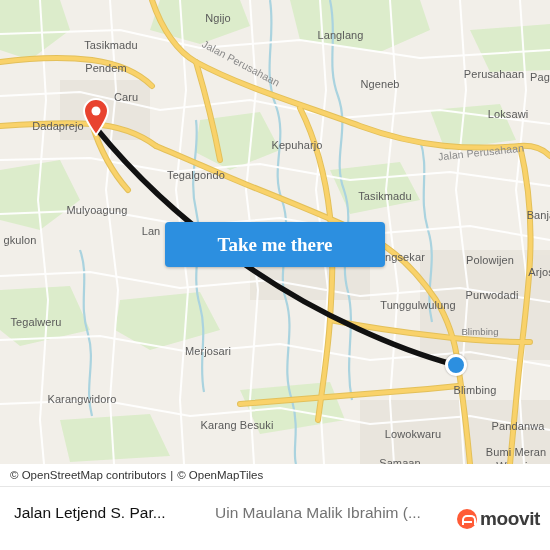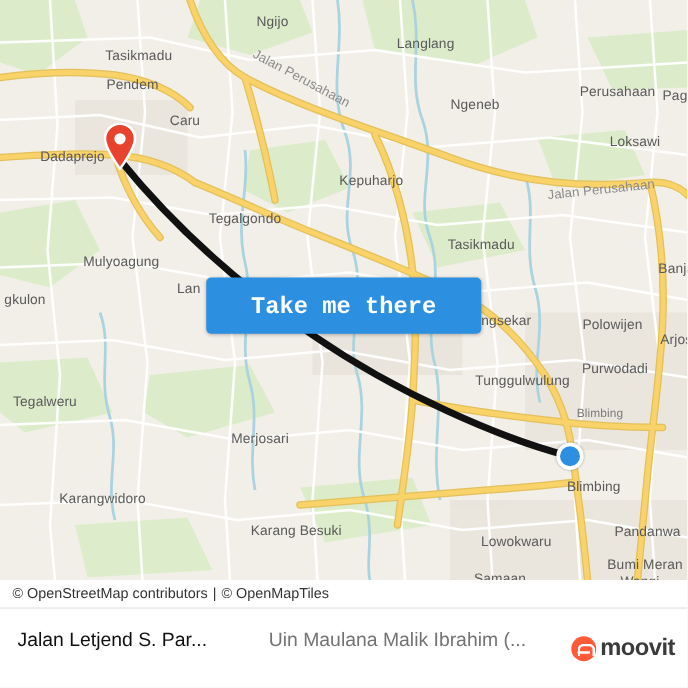--- a/index.html
+++ b/index.html
@@ -66,21 +66,21 @@
     background: #2c8fe0;
     border-radius: 4px;
     color: #ffffff;
     font-size: 19px;
     font-weight: bold;
     display: flex;
     align-items: center;
     justify-content: center;
     cursor: pointer;
     border: none;
-    font-family: Liberation Mono, monospace;
+    font-family: Liberation Serif, serif;
     box-shadow: 0 1px 3px rgba(0,0,0,0.25);
   }
 
   
   .attrib {
     position: absolute;
     left: 0; top: 464px;
     width: 550px; height: 22px;
     background: #ffffff;
     display: flex;
@@ -251,21 +251,21 @@
 
     <div id="labels">
         <div class="mlabel place" style="left: 218px; top: 18px;">Ngijo</div>
         <div class="mlabel place" style="left: 328px; top: 35px; padding-left: 25px;">Langlang</div>
         <div class="mlabel place" style="left: 111px; top: 45px;">Tasikmadu</div>
         <div class="mlabel place" style="left: 494px; top: 74px;">Perusahaan</div>
         <div class="mlabel place" style="left: 106px; top: 68px;">Pendem</div>
         <div class="mlabel place" style="left: 540px; top: 77px;">Pag</div>
         <div class="mlabel road" style="left: 241px; top: 63px; transform: translate(-50%, -50%) rotate(28deg);">Jalan Perusahaan</div>
         <div class="mlabel place" style="left: 380px; top: 84px;">Ngeneb</div>
-        <div class="mlabel place" style="left: 126px; top: 97px; margin-left: 22px;">Caru</div>
+        <div class="mlabel place" style="left: 126px; top: 97px;">Caru</div>
         <div class="mlabel place" style="left: 464px; top: 114px; margin-left: 44px;">Loksawi</div>
         <div class="mlabel place" style="left: 58px; top: 126px;">Dadaprejo</div>
         <div class="mlabel place" style="left: 297px; top: 145px;">Kepuharjo</div>
         <div class="mlabel road" style="left: 481px; top: 152px; transform: translate(-50%, -50%) rotate(-6deg);">Jalan Perusahaan</div>
         <div class="mlabel place" style="left: 196px; top: 175px;">Tegalgondo</div>
         <div class="mlabel place" style="left: 385px; top: 196px;">Tasikmadu</div>
         <div class="mlabel place" style="left: 97px; top: 210px;">Mulyoagung</div>
         <div class="mlabel place" style="left: 541px; top: 215px;">Banja</div>
         <div class="mlabel place" style="left: 151px; top: 231px;">Lan</div>
         <div class="mlabel place" style="left: 20px; top: 240px;">gkulon</div>

